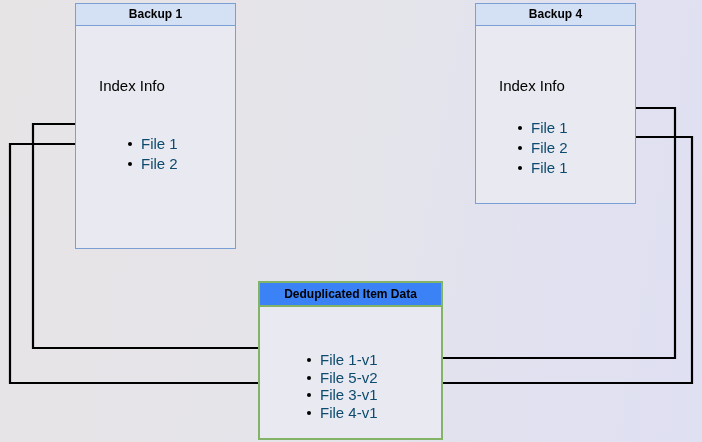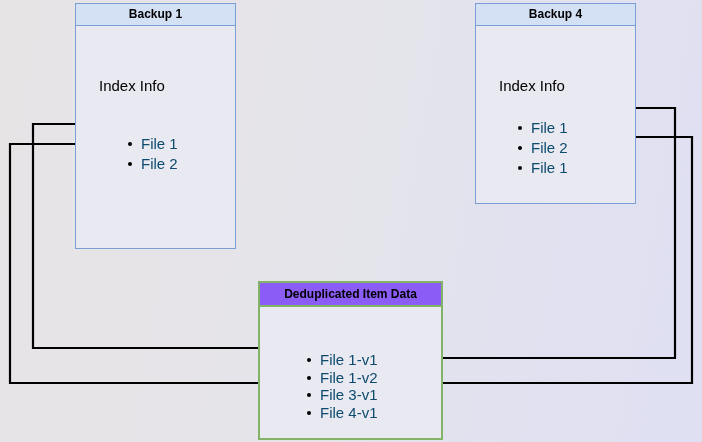--- a/index.html
+++ b/index.html
@@ -14,21 +14,21 @@
   .box{position:absolute;box-sizing:border-box;}
   .box .hdr{
     box-sizing:border-box;width:100%;height:22px;line-height:21px;
     text-align:center;font-size:12px;font-weight:bold;color:#000;
   }
   .box .body{box-sizing:border-box;width:100%;}
 
   .box.blue{border:1px solid #7a9fd4;background:#e9e9f1;}
   .box.blue .hdr{background:#d4e1f5;border-bottom:1px solid #7a9fd4;}
   .box.green{border:2px solid #82b366;background:#e9e9f1;}
-  .box.green .hdr{background:#8b5cf6;border-bottom:2px solid #82b366;height:24px;line-height:22px;}
+  .box.green .hdr{background:#3b82f6;border-bottom:2px solid #82b366;height:24px;line-height:22px;}
 
   .idx-label{position:absolute;font-size:15px;color:#000;}
 
   ul.files{list-style:none;margin:0;padding:0;position:absolute;}
   ul.files li{
     font-size:15px;color:#0c4a6e;line-height:20px;
     position:relative;padding-left:15px;white-space:nowrap;
   }
   ul.files li::before{
     content:"";position:absolute;left:2px;top:8px;
@@ -82,20 +82,20 @@
         <li>File 1</li>
       </ul>
     </div>
   </div>
 
   <div class="box green" style="left:258px;top:281px;width:185px;height:159px;">
     <div class="hdr">Deduplicated Item Data</div>
     <div class="body" style="height:131px;position:relative;">
       <ul class="files dedup" style="left:45px;top:44px;">
         <li>File 1-v1</li>
-        <li>File 1-v2</li>
+        <li>File 5-v2</li>
         <li>File 3-v1</li>
         <li>File 4-v1</li>
       </ul>
     </div>
   </div>
 
 </div>
 
 </body></html>

